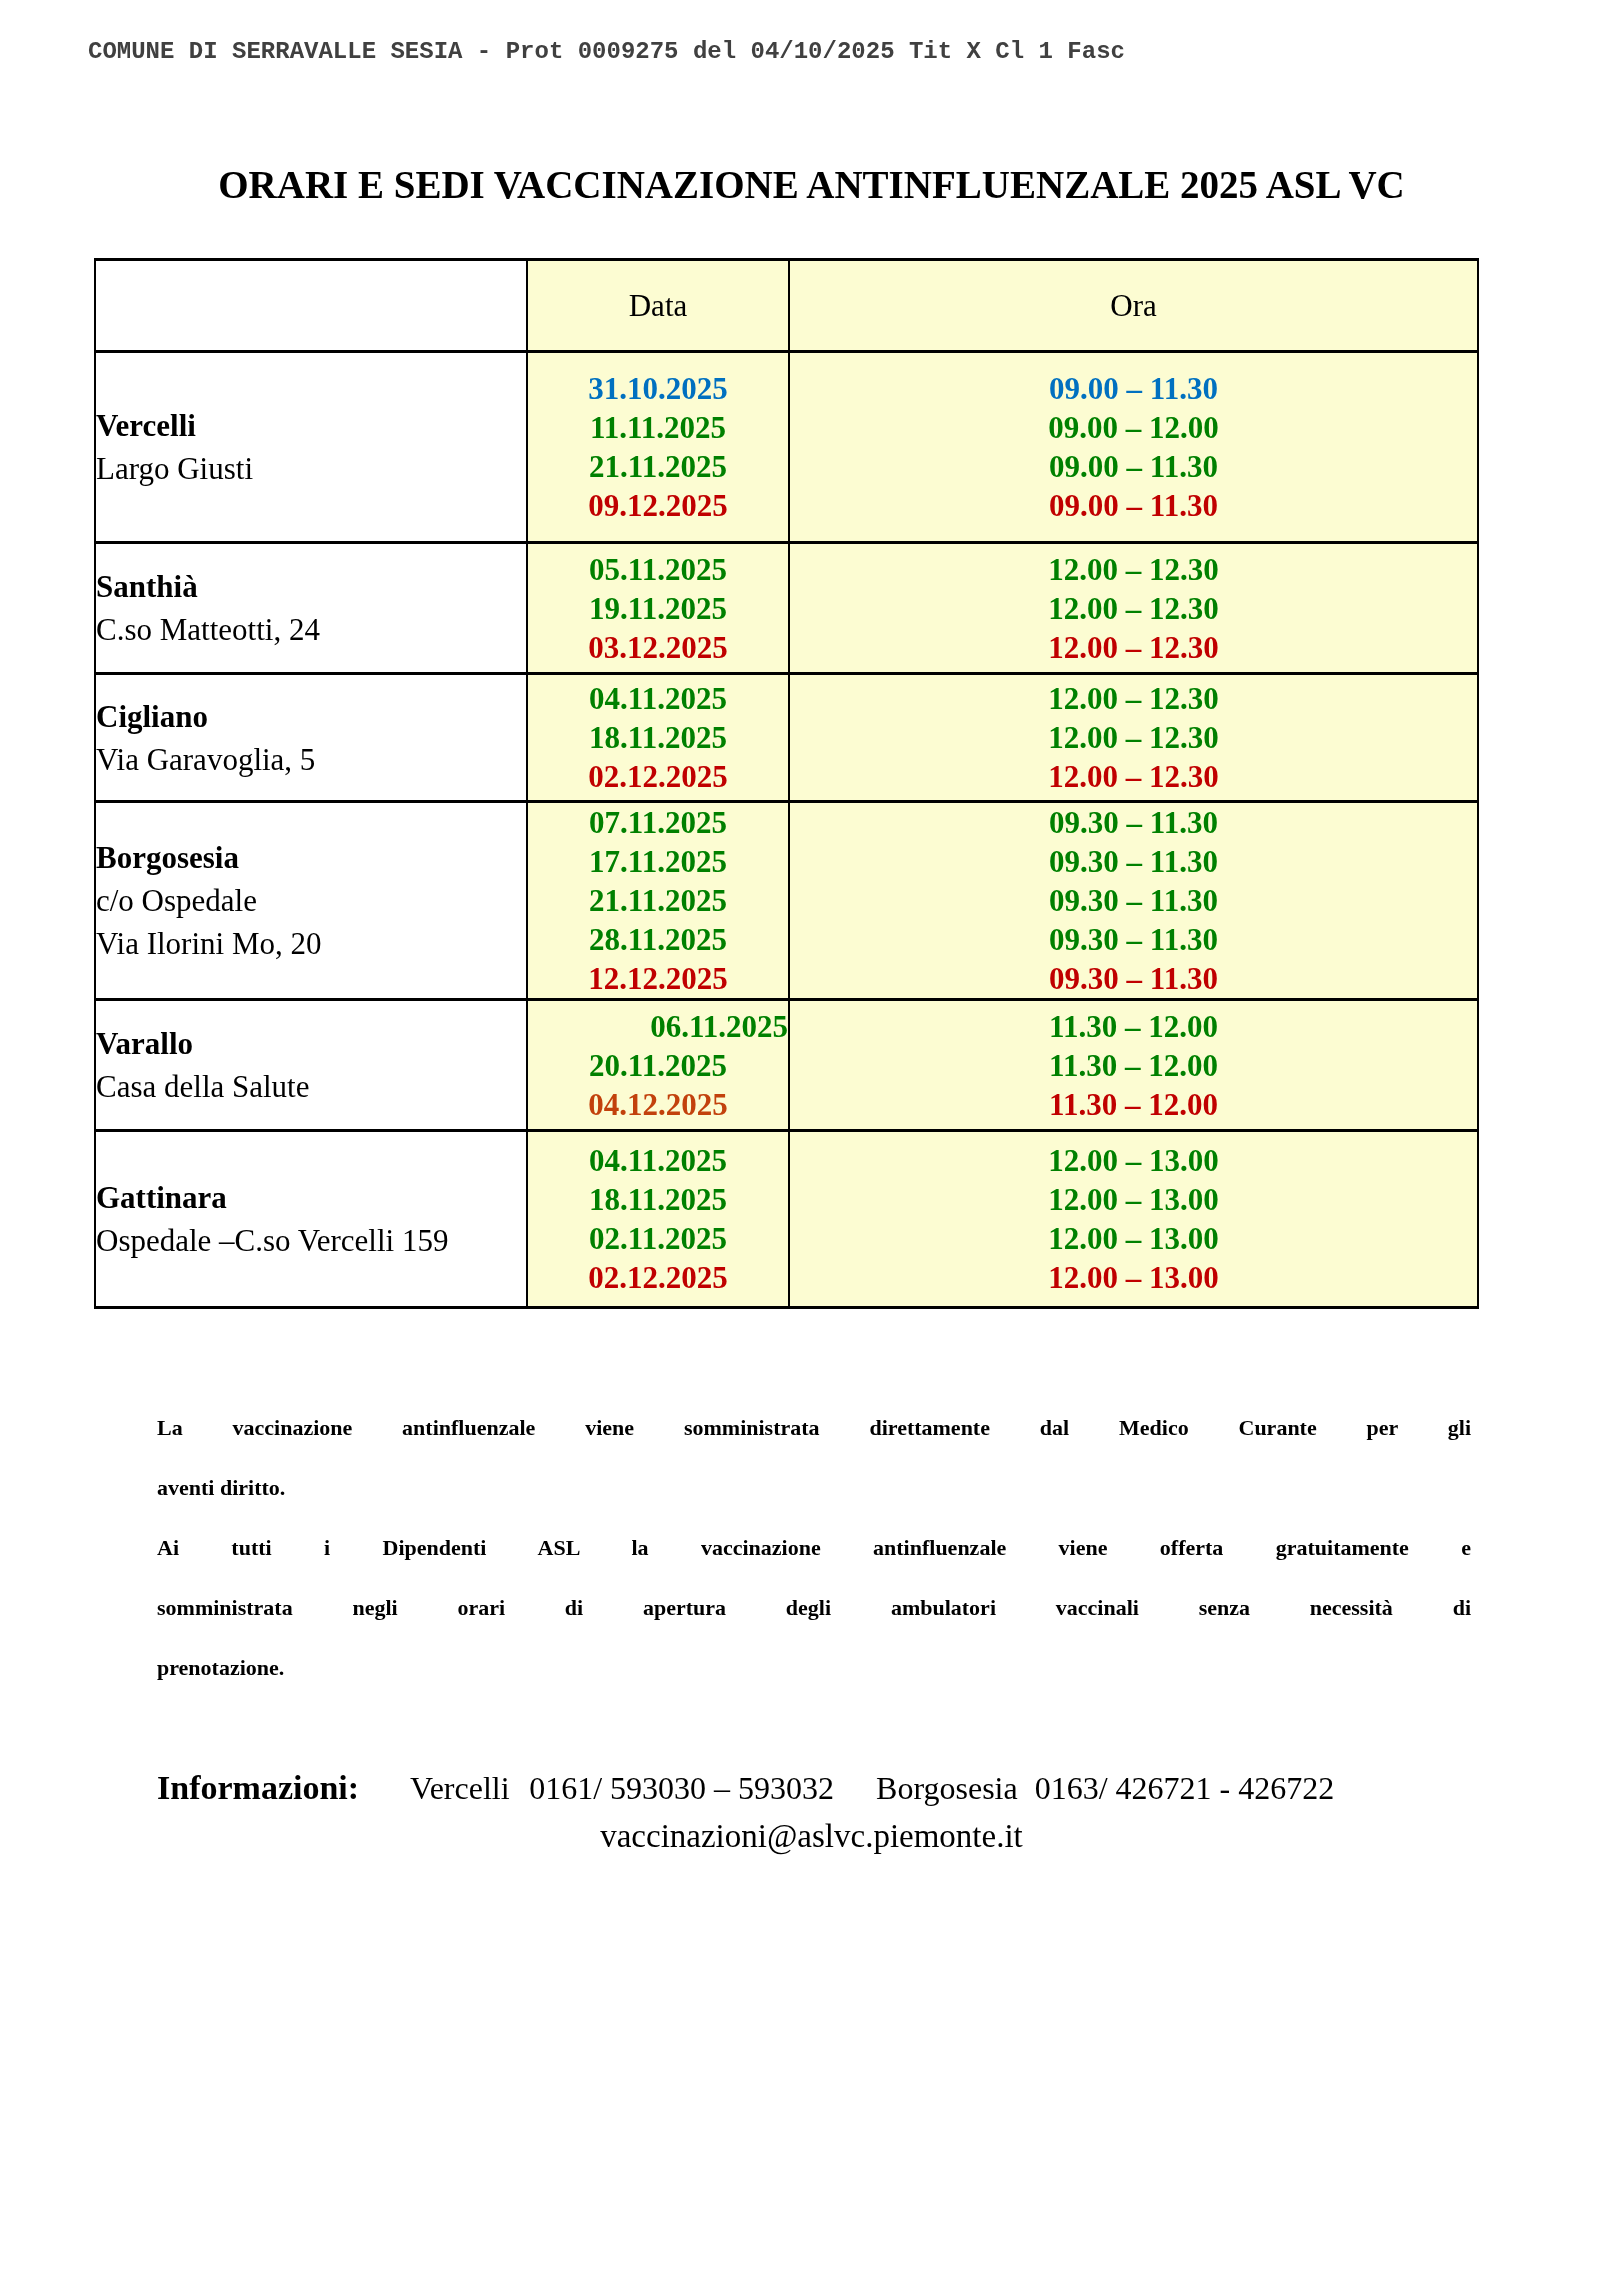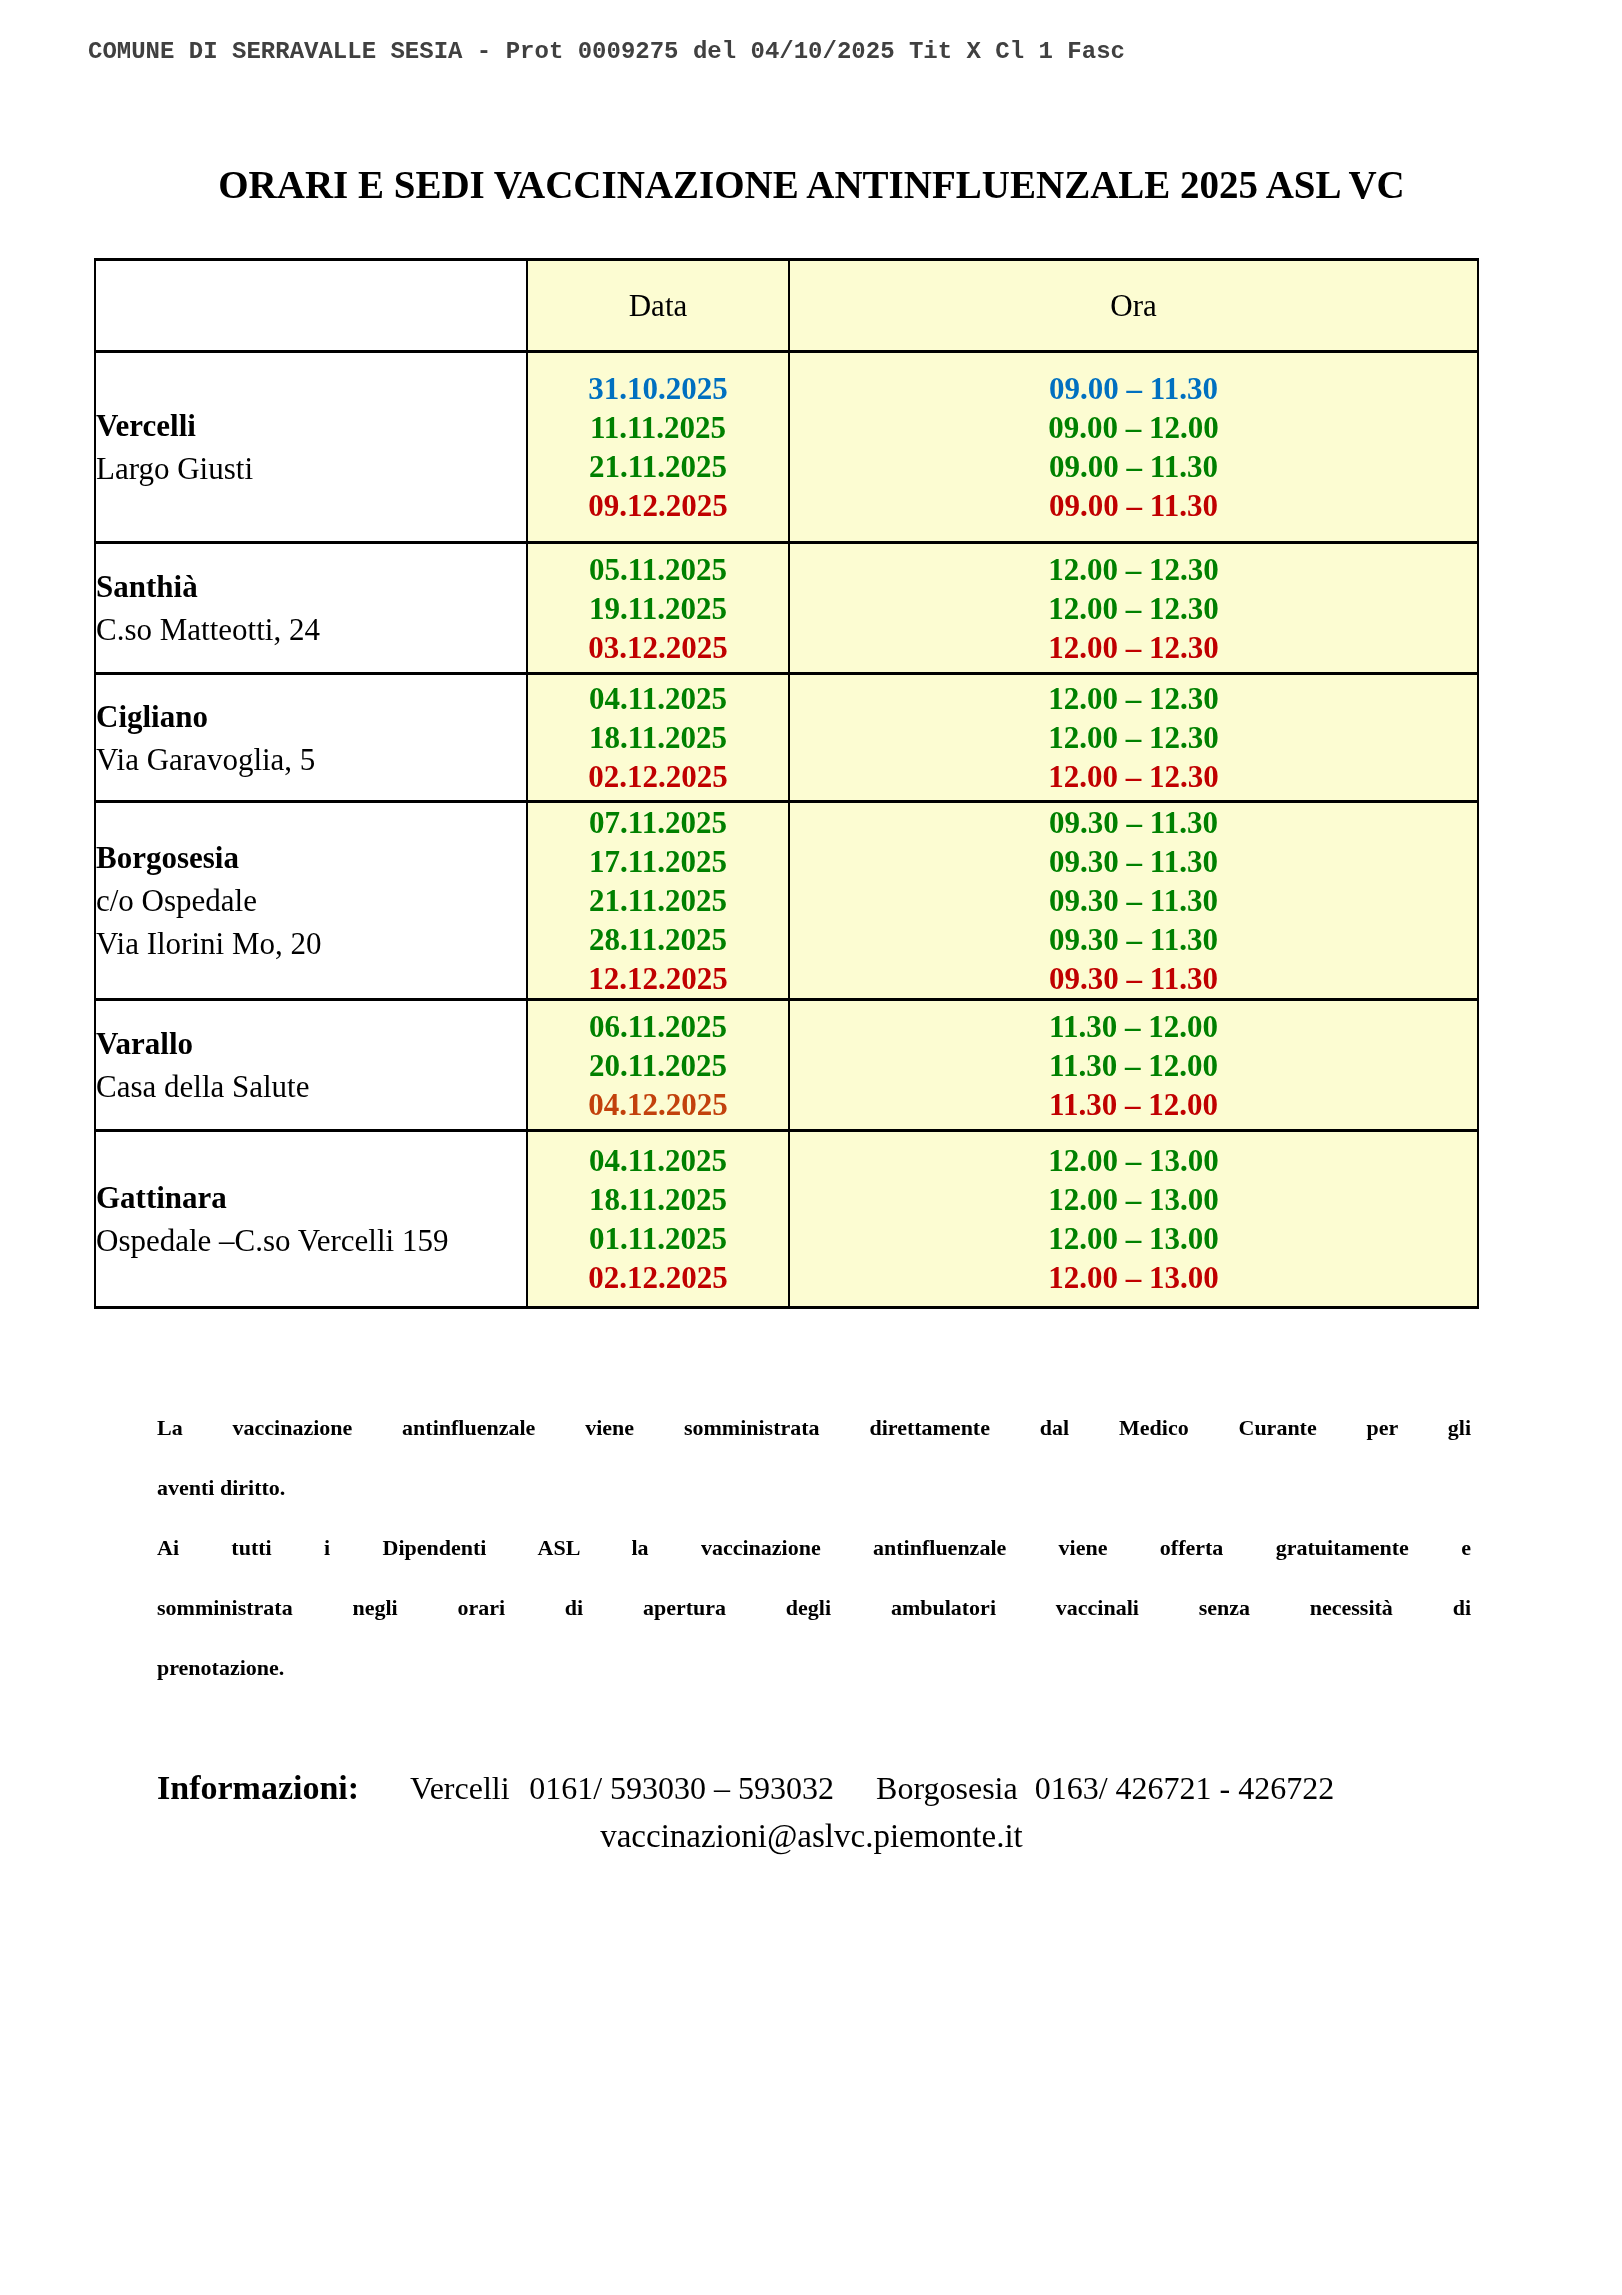--- a/index.html
+++ b/index.html
@@ -161,39 +161,39 @@
             <div class="val" style="color: rgb(0, 128, 0);">09.30 – 11.30</div>
             <div class="val" style="color: rgb(192, 0, 0);">09.30 – 11.30</div>
           </td>
         </tr>
         <tr>
           <td class="loc-cell">
             <div class="loc-name">Varallo</div>
             <div class="loc-line">Casa della Salute</div>
           </td>
           <td class="val-cell">
-            <div class="val" style="color: rgb(0, 128, 0);">06.11.2025</div>
+            <div class="val" style="color: rgb(0, 128, 0); text-align: right;">06.11.2025</div>
             <div class="val" style="color: rgb(0, 128, 0);">20.11.2025</div>
             <div class="val" style="color: #c2410c;">04.12.2025</div>
           </td>
           <td class="val-cell">
             <div class="val" style="color: rgb(0, 128, 0);">11.30 – 12.00</div>
             <div class="val" style="color: rgb(0, 128, 0);">11.30 – 12.00</div>
             <div class="val" style="color: rgb(192, 0, 0);">11.30 – 12.00</div>
           </td>
         </tr>
         <tr>
           <td class="loc-cell">
             <div class="loc-name">Gattinara</div>
             <div class="loc-line">Ospedale –C.so Vercelli 159</div>
           </td>
           <td class="val-cell">
             <div class="val" style="color: rgb(0, 128, 0);">04.11.2025</div>
             <div class="val" style="color: rgb(0, 128, 0);">18.11.2025</div>
-            <div class="val" style="color: rgb(0, 128, 0);">01.11.2025</div>
+            <div class="val" style="color: rgb(0, 128, 0);">02.11.2025</div>
             <div class="val" style="color: rgb(192, 0, 0);">02.12.2025</div>
           </td>
           <td class="val-cell">
             <div class="val" style="color: rgb(0, 128, 0);">12.00 – 13.00</div>
             <div class="val" style="color: rgb(0, 128, 0);">12.00 – 13.00</div>
             <div class="val" style="color: rgb(0, 128, 0);">12.00 – 13.00</div>
             <div class="val" style="color: rgb(192, 0, 0);">12.00 – 13.00</div>
           </td>
         </tr>
       </tbody>

